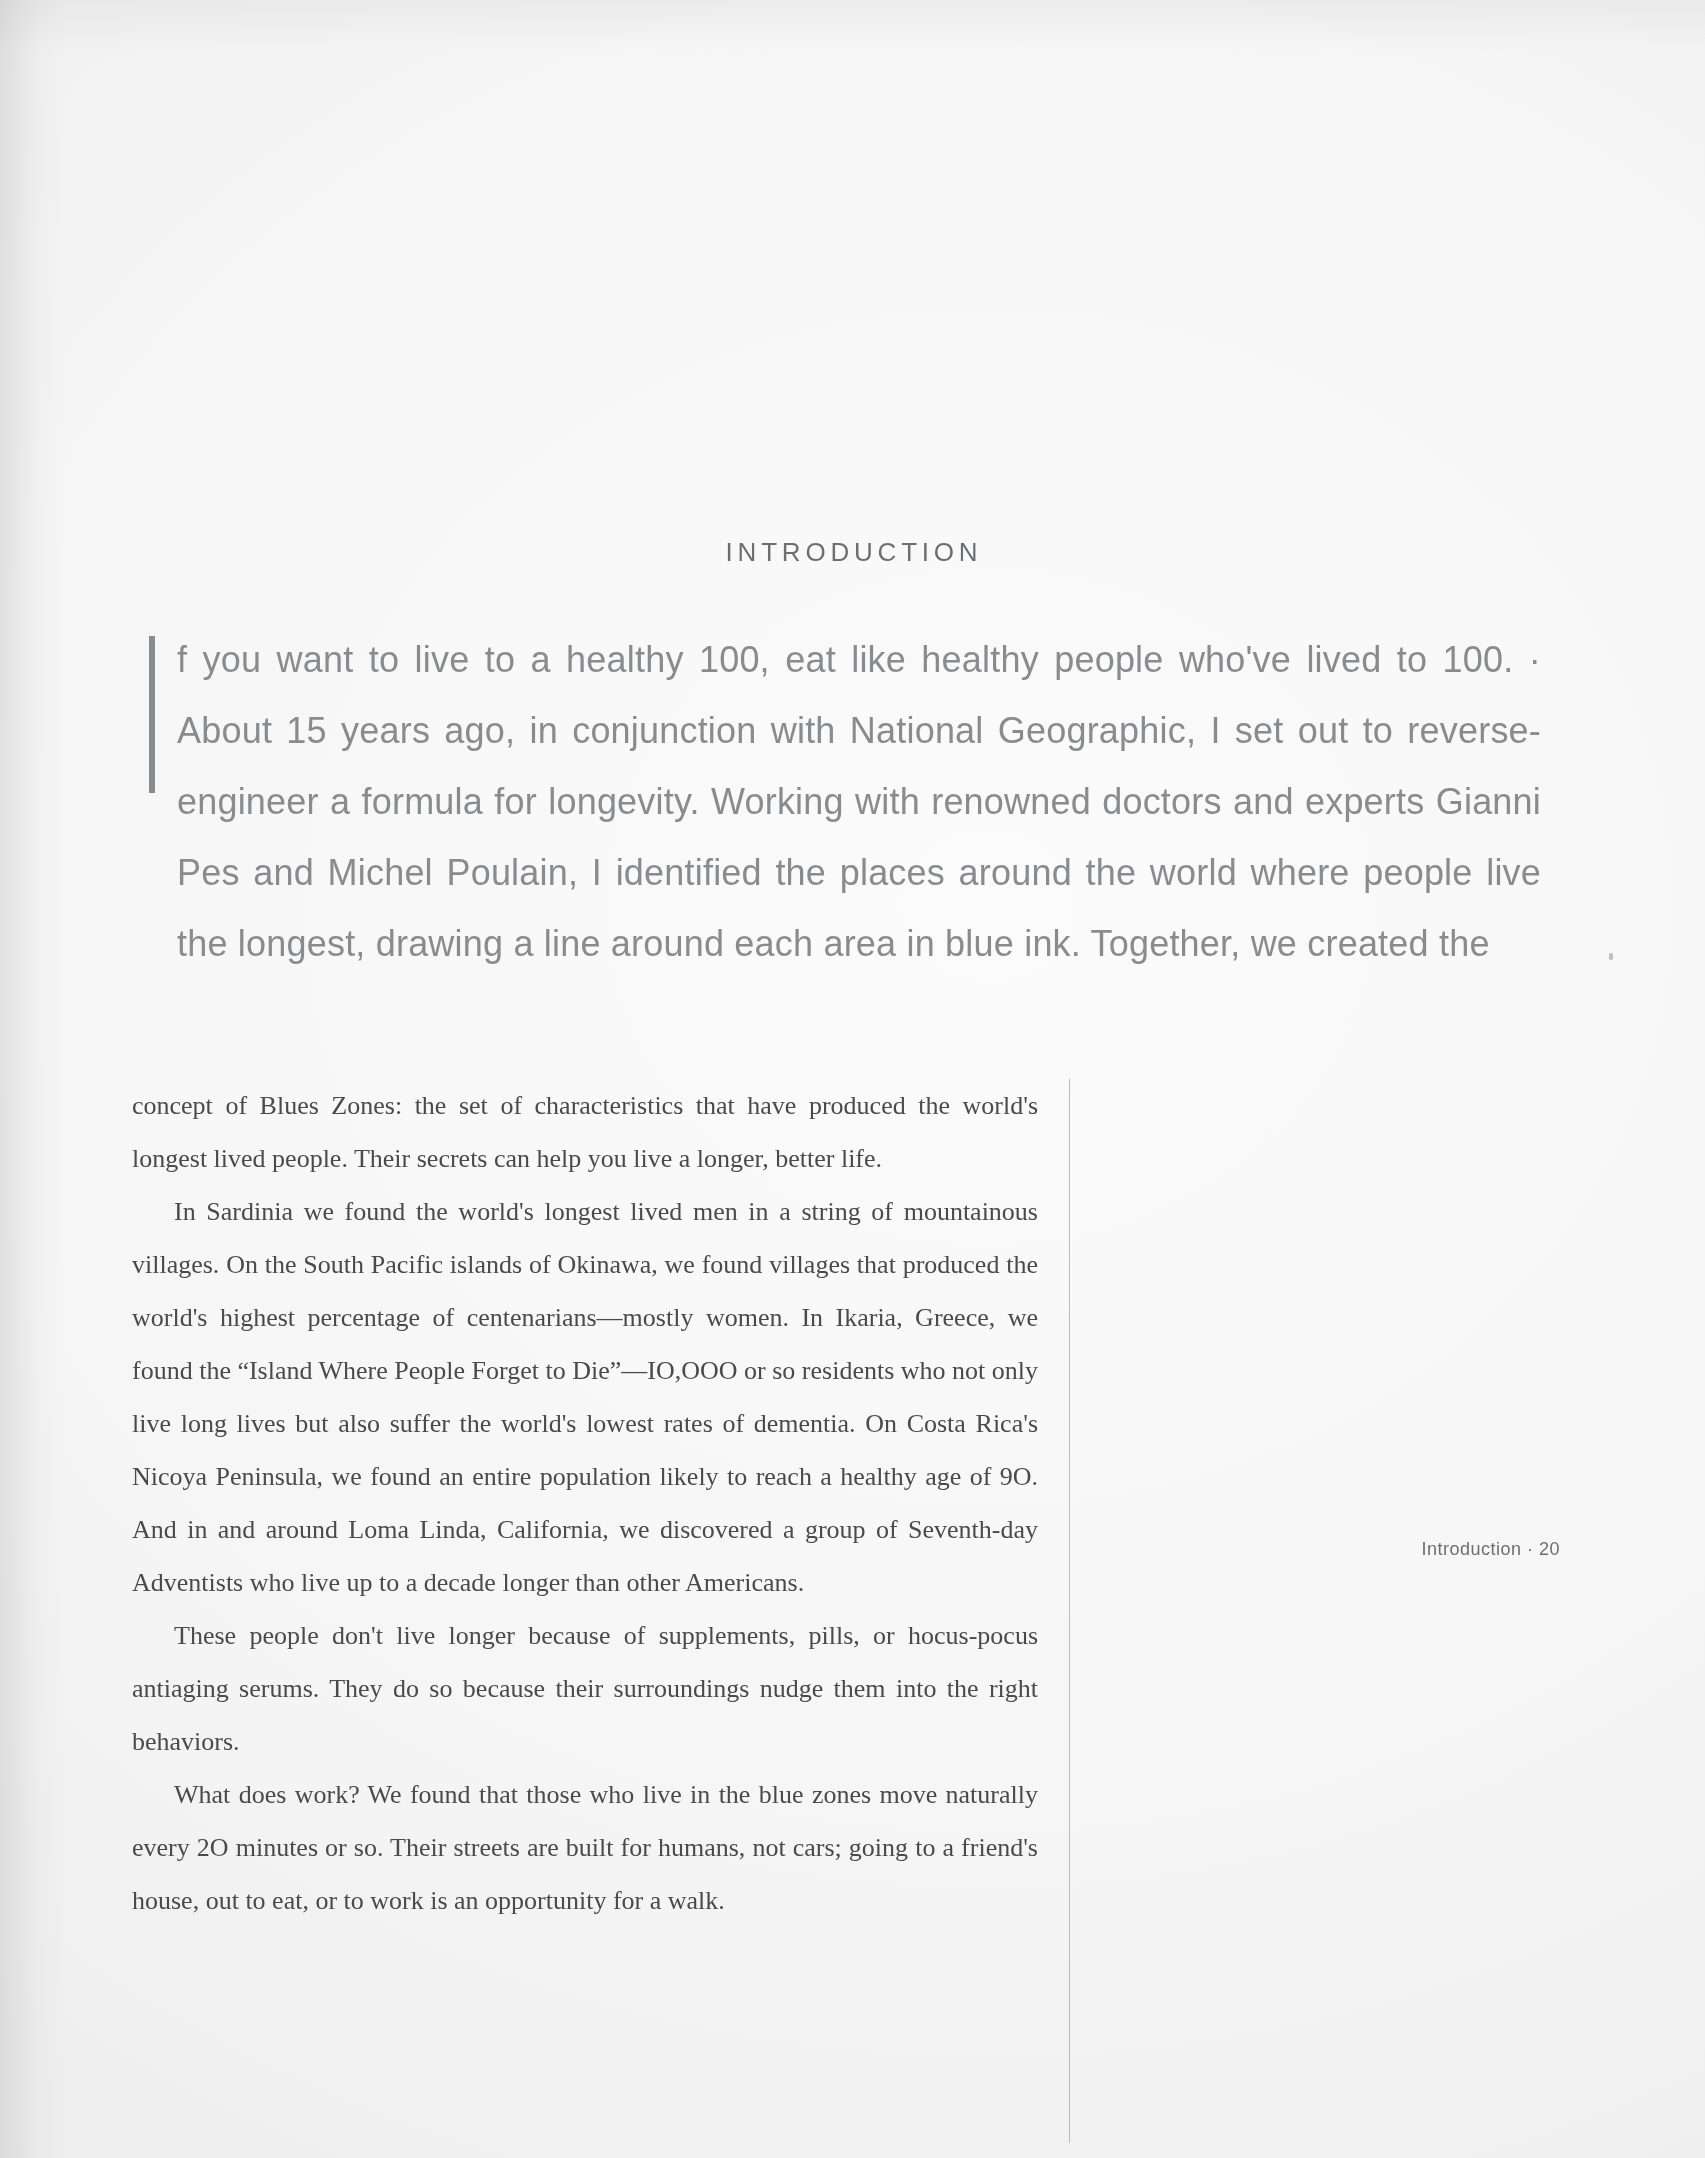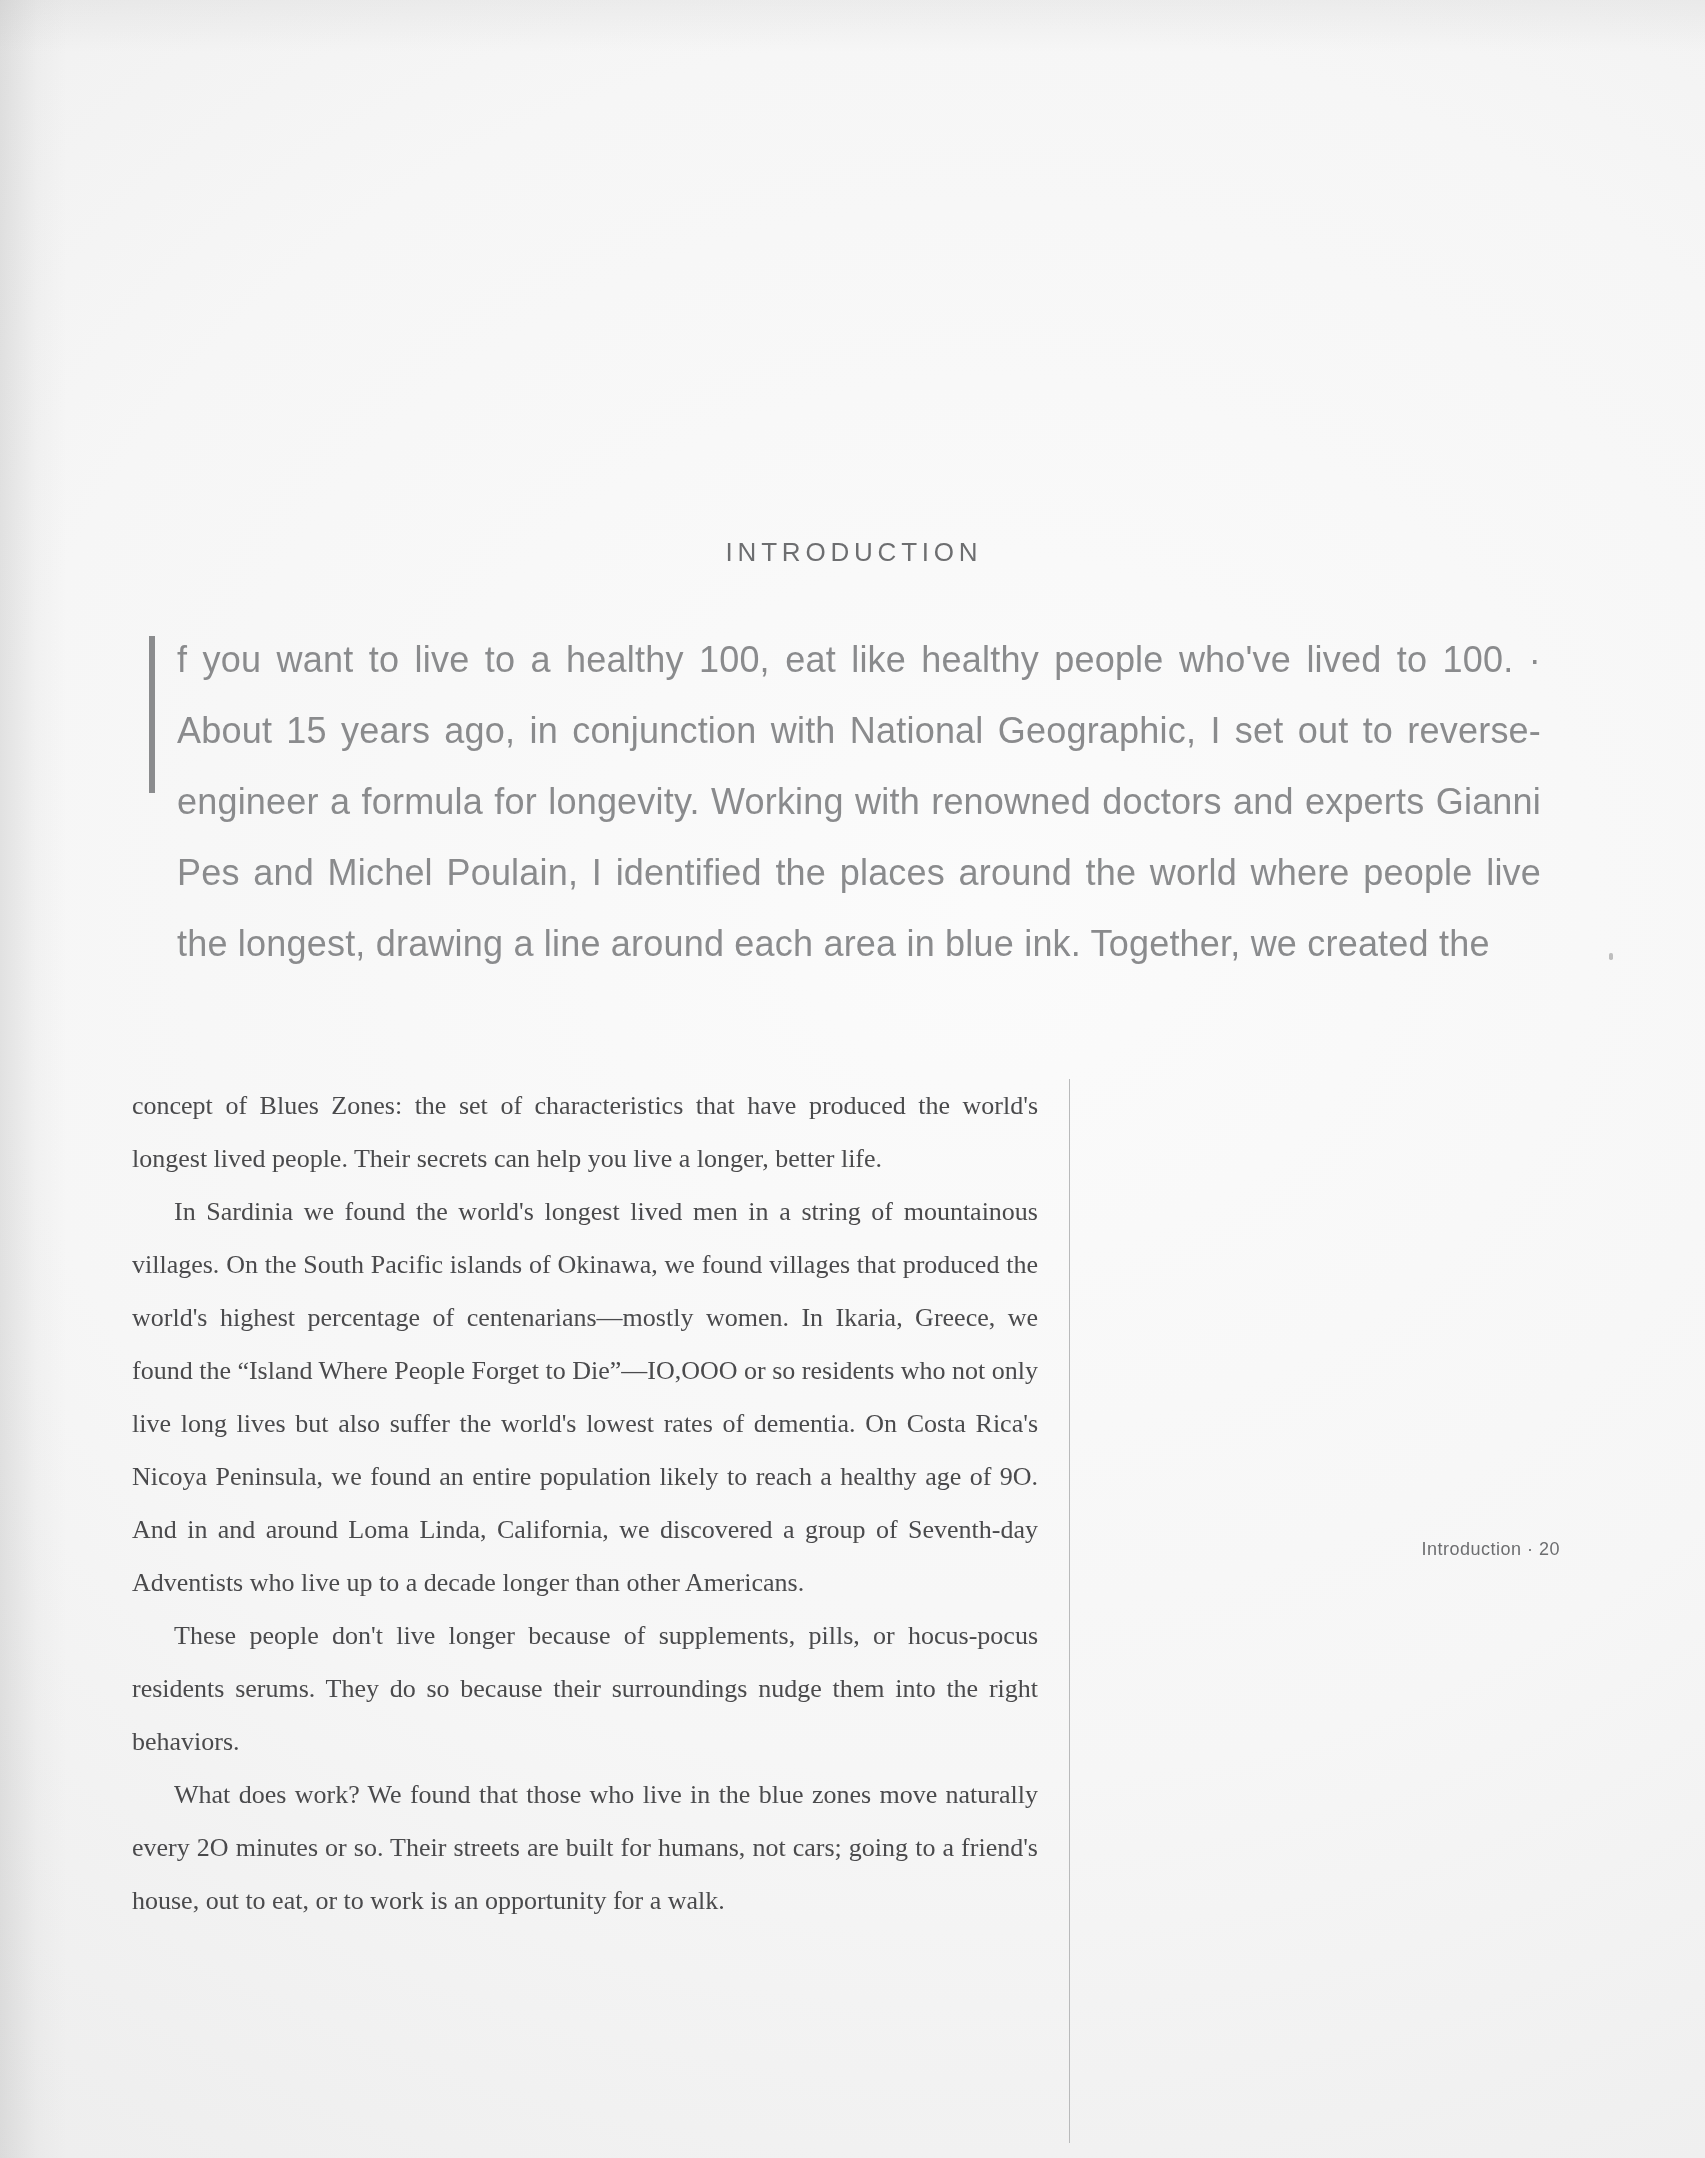--- a/index.html
+++ b/index.html
@@ -164,21 +164,21 @@
   <div class="section-title">INTRODUCTION</div>
 
   <div class="intro-wrap">
     <div class="dropcap-rule"></div>
     <div class="intro">f you want to live to a healthy 100, eat like healthy people who've lived to 100. · About 15 years ago, in conjunction with National Geographic, I set out to reverse-engineer a formula for longevity. Working with renowned doctors and experts Gianni Pes and Michel Poulain, I identified the places around the world where people live the longest, drawing a line around each area in blue ink. Together, we created the</div>
   </div>
 
   <div class="body-col">
     <p>concept of Blues Zones: the set of characteristics that have produced the world's longest lived people. Their secrets can help you live a longer, better life.</p>
     <p class="indent">In Sardinia we found the world's longest lived men in a string of mountainous villages. On the South Pacific islands of Okinawa, we found villages that produced the world's highest percentage of centenarians—mostly women. In Ikaria, Greece, we found the “Island Where People Forget to Die”—IO,OOO or so residents who not only live long lives but also suffer the world's lowest rates of dementia. On Costa Rica's Nicoya Peninsula, we found an entire population likely to reach a healthy age of 9O. And in and around Loma Linda, California, we discovered a group of Seventh-day Adventists who live up to a decade longer than other Americans.</p>
-    <p class="indent">These people don't live longer because of supplements, pills, or hocus-pocus residents serums. They do so because their surroundings nudge them into the right behaviors.</p>
+    <p class="indent">These people don't live longer because of supplements, pills, or hocus-pocus antiaging serums. They do so because their surroundings nudge them into the right behaviors.</p>
     <p class="indent">What does work? We found that those who live in the blue zones move naturally every 2O minutes or so. Their streets are built for humans, not cars; going to a friend's house, out to eat, or to work is an opportunity for a walk.</p>
   </div>
 
 
   <div class="folio">Introduction · 20</div>
 
   <div class="speck"></div>
 
 </div>
 

